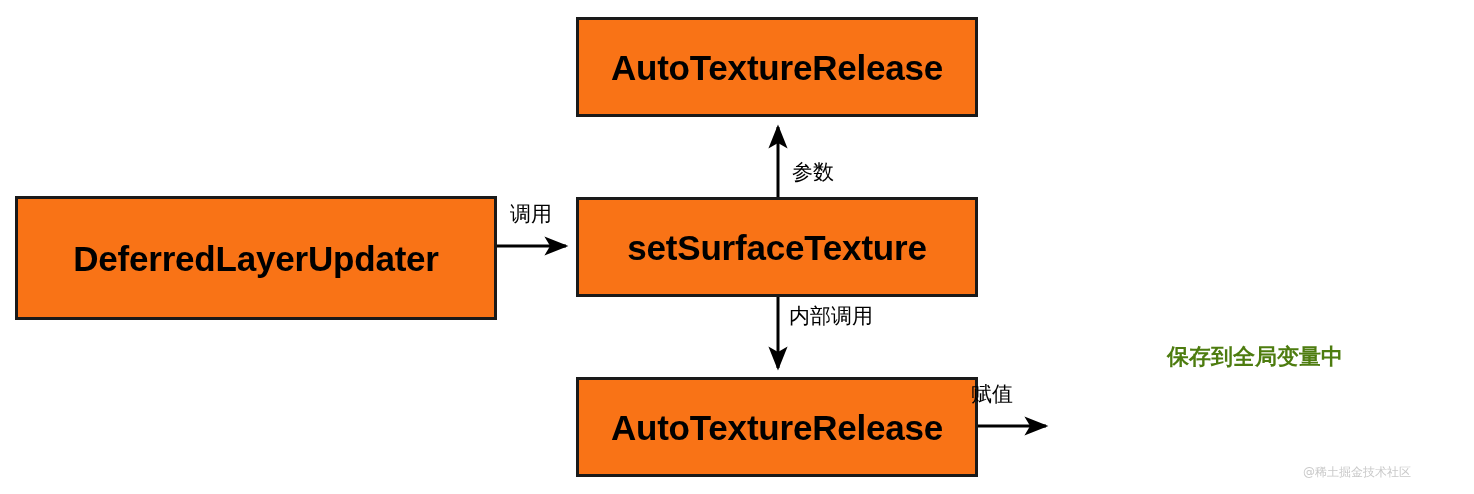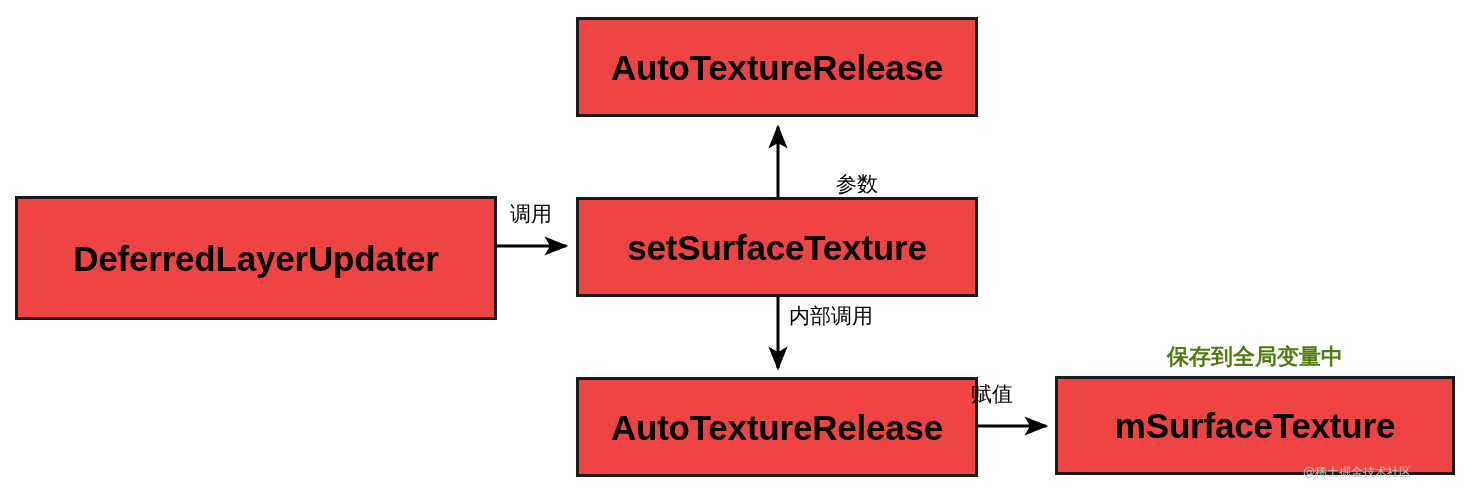--- a/index.html
+++ b/index.html
@@ -12,21 +12,21 @@
     width: 1474px;
     height: 494px;
     background: #ffffff;
     font-family: "Liberation Sans", "DejaVu Sans", sans-serif;
     overflow: hidden;
   }
   .node {
     position: absolute;
     box-sizing: border-box;
     border: 3px solid #1a1a1a;
-    background: #ef4444;
+    background: #f97316;
     display: flex;
     align-items: center;
     justify-content: center;
     color: #000000;
     font-weight: bold;
     letter-spacing: -0.2px;
   }
   .node-label {
     font-size: 35px;
     line-height: 1;
@@ -105,27 +105,24 @@
   </div>
 
   <div class="node" style="left:576px; top:197px; width:402px; height:100px;align-items:center;">
     <span class="node-label">setSurfaceTexture</span>
   </div>
 
   <div class="node" style="left:576px; top:377px; width:402px; height:100px;">
     <span class="node-label">AutoTextureRelease</span>
   </div>
 
-  <div class="node" style="left:1055px; top:376px; width:400px; height:99px;">
-    <span class="node-label">mSurfaceTexture</span>
-  </div>
 
   <div class="edge-label" style="left:510px; top:203px;text-align:center;">调用</div>
 
-  <div class="edge-label" style="left:792px; top:173px;margin-left:44px;">参数</div>
+  <div class="edge-label" style="left:792px; top:161px;">参数</div>
 
   <div class="edge-label" style="left:789px; top:305px;">内部调用</div>
 
   <div class="edge-label" style="left:971px; top:383px;">赋值</div>
 
   <div class="caption" style="left:1155px; top:346px; width:200px;">保存到全局变量中</div>
 
   <div class="watermark" style="left:1303px; top:466px;">@稀土掘金技术社区</div>
 
 </div>

